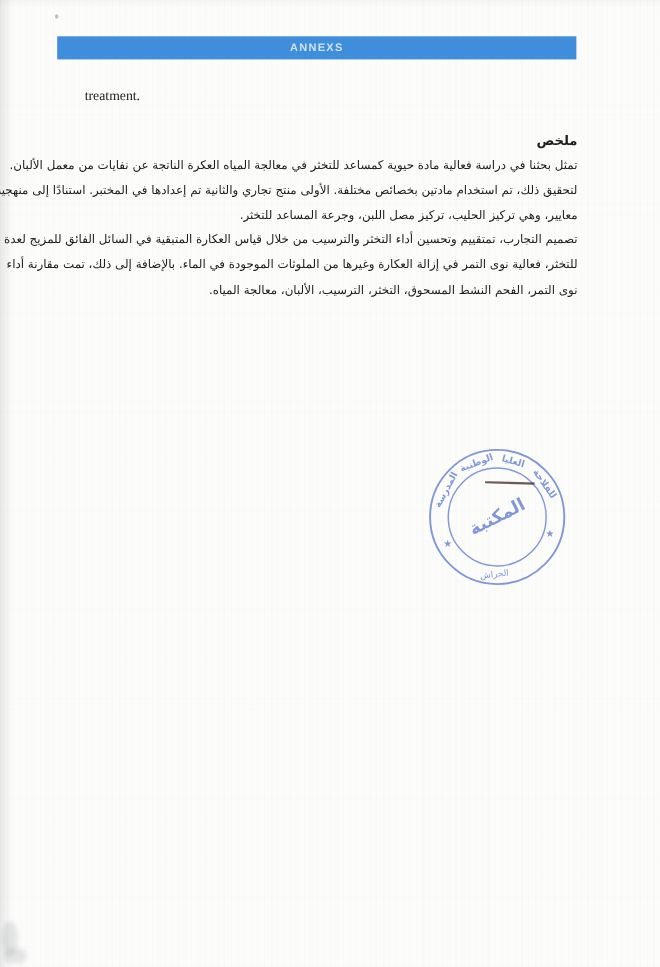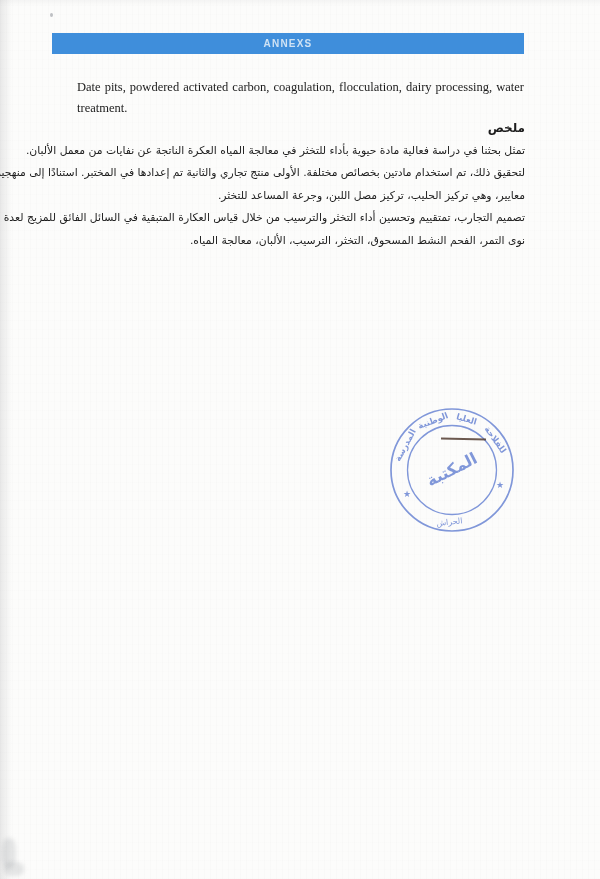--- a/index.html
+++ b/index.html
@@ -45,31 +45,31 @@
   <div class="texture"></div>
   <div class="edge-left"></div>
   <div class="edge-top"></div>
   <div class="speck" style="left:50px;top:13px;width:3px;height:4px;opacity:.55"></div>
   <div class="smudge" style="left:2px;top:838px;width:14px;height:30px;"></div>
   <div class="smudge" style="left:4px;top:862px;width:20px;height:14px;"></div>
 
   <div class="banner">ANNEXS</div>
 
   <div class="english" id="english-block">
-      <div class="eline just">Date pits, powdered activated carbon, coagulation, flocculation, dairy processing, water</div>
       <div class="eline">treatment.</div>
     </div>
 
   <div class="arabic">
     <div class="aheading">ملخص</div>
     <div id="abstract-lines">
-        <div class="aline just">تمثل بحثنا في دراسة فعالية مادة حيوية بأداء للتخثر في معالجة المياه العكرة الناتجة عن نفايات من معمل الألبان.</div>
+        <div class="aline just">تمثل بحثنا في دراسة فعالية مادة حيوية كمساعد للتخثر في معالجة المياه العكرة الناتجة عن نفايات من معمل الألبان.</div>
         <div class="aline just">لتحقيق ذلك، تم استخدام مادتين بخصائص مختلفة. الأولى منتج تجاري والثانية تم إعدادها في المختبر. استنادًا إلى منهجية</div>
         <div class="aline">معايير، وهي تركيز الحليب، تركيز مصل اللبن، وجرعة المساعد للتخثر.</div>
         <div class="aline just">تصميم التجارب، تمتقييم وتحسين أداء التخثر والترسيب من خلال قياس العكارة المتبقية في السائل الفائق للمزيج لعدة</div>
+        <div class="aline just">للتخثر، فعالية نوى التمر في إزالة العكارة وغيرها من الملوثات الموجودة في الماء. بالإضافة إلى ذلك، تمت مقارنة أداء</div>
       </div>
     <div class="akeywords">نوى التمر، الفحم النشط المسحوق، التخثر، الترسيب،  الألبان، معالجة المياه.</div>
   </div>
 
   <div class="stamp">
     <svg width="160" height="150" viewBox="0 0 160 150" xmlns="http://www.w3.org/2000/svg">
       <g class="stamp-ink" stroke="#5e7bd0" fill="#5e7bd0" font-family="DejaVu Sans, sans-serif">
         <circle cx="80" cy="76" r="61" fill="none" stroke-width="1.7"></circle>
         <circle cx="80" cy="76" r="44.5" fill="none" stroke-width="1.3"></circle>
         <g transform="translate(80,76)" stroke="none">

